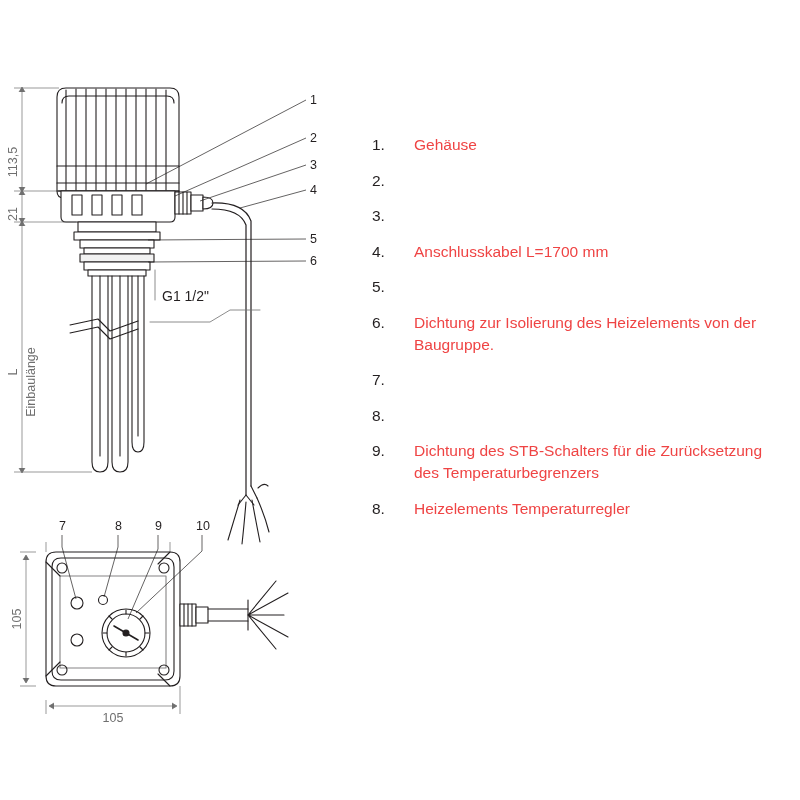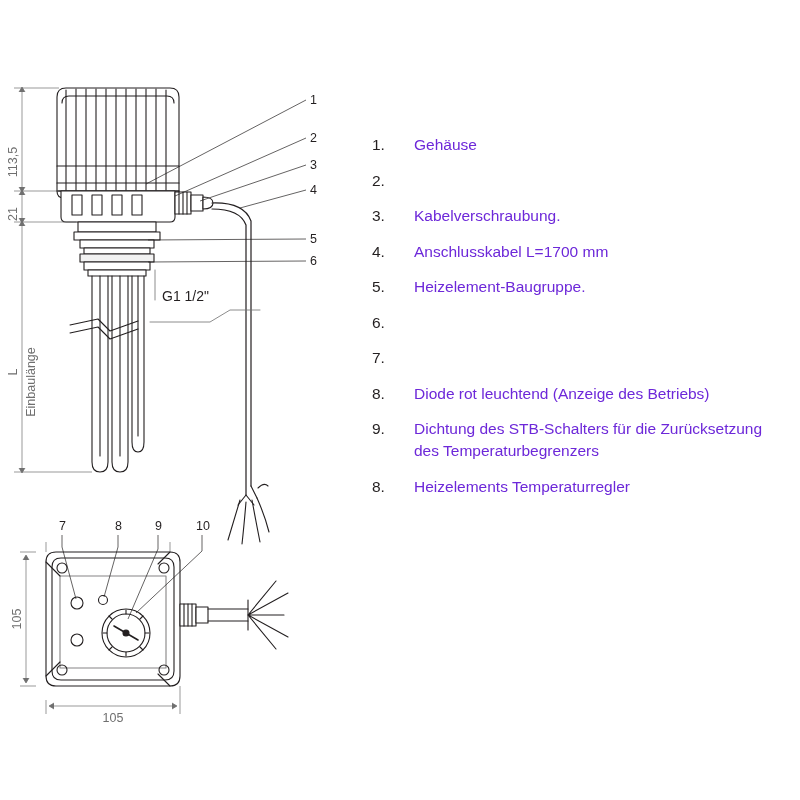--- a/index.html
+++ b/index.html
@@ -46,21 +46,21 @@
   .legend-num {
     width: 42px;
     flex: 0 0 42px;
     font-size: 15.5px;
     line-height: 22px;
     color: #231f20;
   }
   .legend-text {
     font-size: 15.5px;
     line-height: 22px;
-    color: #6d28d9;
+    color: #ef4444;
     max-width: 368px;
   }
   .dim-label {
     font-size: 12.5px;
     fill: #6f6f6f;
   }
   .lead-num {
     font-size: 12.5px;
     fill: #231f20;
   }
@@ -247,39 +247,37 @@
   <div id="legend">
     <div class="legend-row">
       <div class="legend-num">1.</div>
       <div class="legend-text">Gehäuse</div>
     </div>
     <div class="legend-row">
       <div class="legend-num">2.</div>
     </div>
     <div class="legend-row">
       <div class="legend-num">3.</div>
-      <div class="legend-text">Kabelverschraubung.</div>
     </div>
     <div class="legend-row">
       <div class="legend-num">4.</div>
       <div class="legend-text">Anschlusskabel L=1700 mm</div>
     </div>
     <div class="legend-row">
       <div class="legend-num">5.</div>
-      <div class="legend-text">Heizelement-Baugruppe.</div>
     </div>
     <div class="legend-row">
       <div class="legend-num">6.</div>
+      <div class="legend-text">Dichtung zur Isolierung des Heizelements von der Baugruppe.</div>
     </div>
     <div class="legend-row">
       <div class="legend-num">7.</div>
     </div>
     <div class="legend-row">
       <div class="legend-num">8.</div>
-      <div class="legend-text">Diode rot leuchtend (Anzeige des Betriebs)</div>
     </div>
     <div class="legend-row">
       <div class="legend-num">9.</div>
       <div class="legend-text">Dichtung des STB-Schalters für die Zurücksetzung des Temperaturbegrenzers</div>
     </div>
     <div class="legend-row">
       <div class="legend-num">8.</div>
       <div class="legend-text">Heizelements Temperaturregler</div>
     </div>
   </div>

